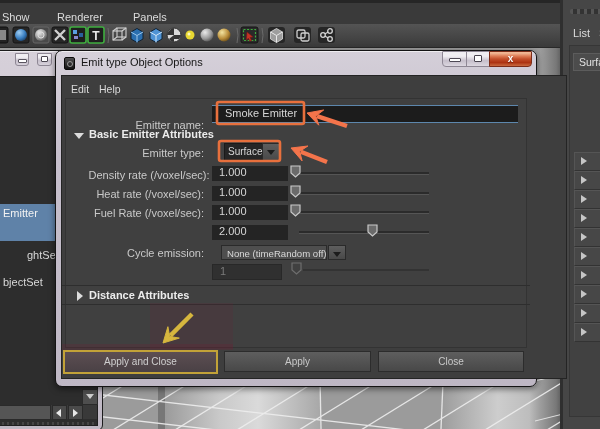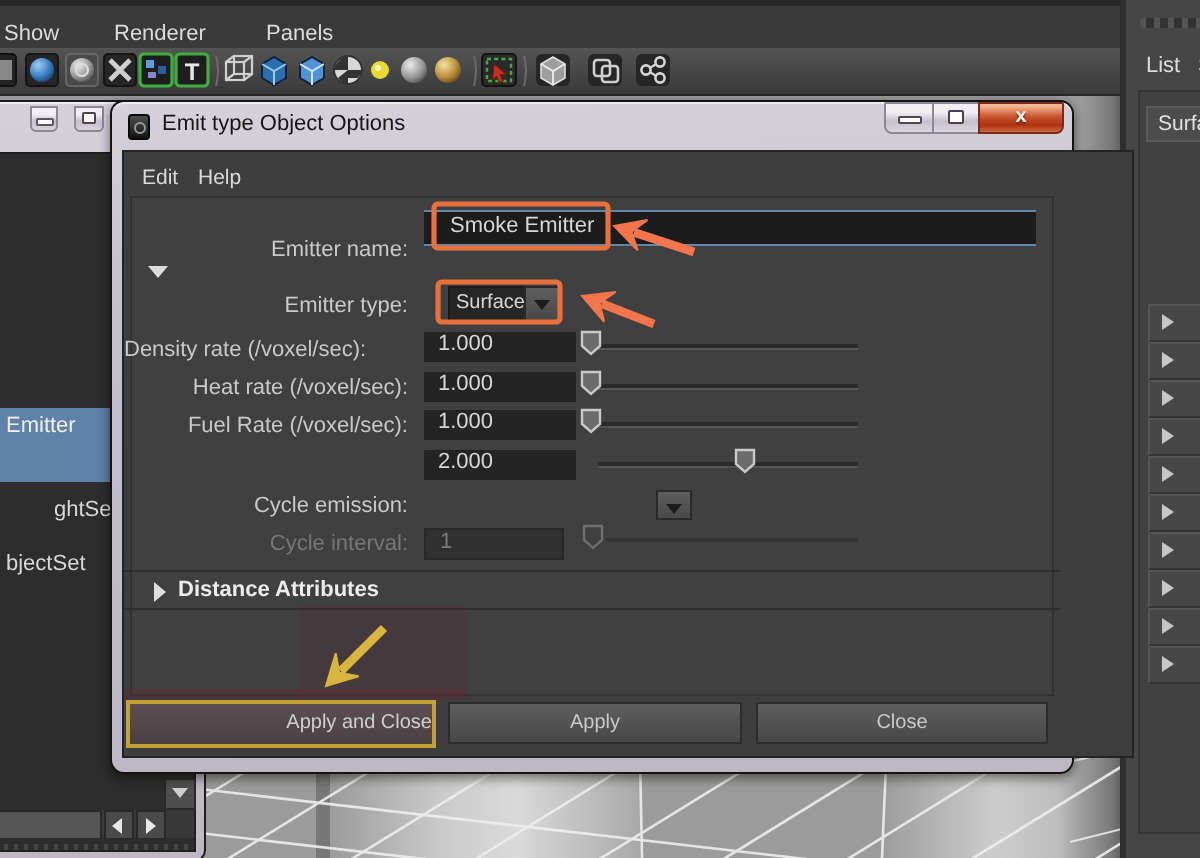--- a/index.html
+++ b/index.html
@@ -289,28 +289,29 @@
       <span class="abs" style="left:9px;top:7px;font-size:10.5px;color:#dadada;">Edit</span>
       <span class="abs" style="left:37px;top:7px;font-size:10.5px;color:#dadada;">Help</span>
 
       <div class="abs" style="left:3px;top:22px;width:460px;height:248px;border:1px solid #333333;background:#404040;"></div>
 
       <span class="abs lbl" style="left:0;top:31px;width:142px;text-align:right;margin-top:12px;">Emitter name:</span>
       <div class="abs" style="left:150px;top:29px;width:306px;height:16px;background:#1c1c1c;border-top:1px solid #5d87ad;border-bottom:1px solid #5d87ad;"></div>
       <span class="abs" style="left:163px;top:31px;font-size:11px;color:#d6d6d6;">Smoke Emitter</span>
 
       <div class="abs" style="left:12px;top:57px;width:0;height:0;border-left:5px solid transparent;border-right:5px solid transparent;border-top:6px solid #dcdcdc;"></div>
+      <span class="abs" style="left:27px;top:52px;font-size:11px;font-weight:bold;color:#ececec;">Basic Emitter Attributes</span>
 
       <span class="abs lbl" style="left:0;top:71px;width:142px;text-align:right;">Emitter type:</span>
       <div class="abs" style="left:162px;top:67px;width:35px;height:15px;background:#262626;border:1px solid #1a1a1a;color:#d6d6d6;font-size:10px;padding:2px 0 0 3px;">Surface</div>
       <div class="abs" style="left:200px;top:67px;width:16px;height:16px;background:linear-gradient(#5e5e5e,#494949);border:1px solid #2a2a2a;">
         <div style="width:0;height:0;margin:6px auto 0;border-left:4px solid transparent;border-right:4px solid transparent;border-top:5px solid #1c1c1c;"></div>
       </div>
 
-      <span class="abs lbl" style="left:0;top:93px;width:142px;text-align:left;">Density rate (/voxel/sec):</span>
+      <span class="abs lbl" style="left:16px;top:93px;width:142px;text-align:center;">Density rate (/voxel/sec):</span>
       <div class="abs" style="left:150px;top:90px;width:69px;height:15px;background:#242424;color:#d6d6d6;font-size:11px;padding-left:7px;">1.000</div>
       <span class="abs lbl" style="left:0;top:112px;width:142px;text-align:right;">Heat rate (/voxel/sec):</span>
       <div class="abs" style="left:150px;top:110px;width:69px;height:15px;background:#242424;color:#d6d6d6;font-size:11px;padding-left:7px;">1.000</div>
       <span class="abs lbl" style="left:0;top:131px;width:142px;text-align:right;">Fuel Rate (/voxel/sec):</span>
       <div class="abs" style="left:150px;top:129px;width:69px;height:15px;background:#242424;color:#d6d6d6;font-size:11px;padding-left:7px;">1.000</div>
       <div class="abs" style="left:150px;top:149px;width:69px;height:15px;background:#242424;color:#d6d6d6;font-size:11px;padding-left:7px;">2.000</div>
 
       <svg class="abs" style="left:0;top:0;" width="468" height="280">
         <g>
           <line x1="237" y1="97" x2="367" y2="97" stroke="#2b2b2b" stroke-width="2"></line>
@@ -327,34 +328,34 @@
         <g>
           <path id="th1" d="M 229 90 h 9 v 7 l -4.5 4 l -4.5 -4 z" fill="#6b6b6b" stroke="#c9c9c9" stroke-width="1.2" transform="translate(0,0)"></path>
           <use href="#th1" transform="translate(0,20)"></use>
           <use href="#th1" transform="translate(0,39)"></use>
           <use href="#th1" transform="translate(77,59)"></use>
           <path d="M 230 187 h 9 v 7 l -4.5 4 l -4.5 -4 z" fill="none" stroke="#6e6e6e" stroke-width="1.2"></path>
         </g>
       </svg>
 
       <span class="abs lbl" style="left:0;top:171px;width:142px;text-align:right;">Cycle emission:</span>
+      <div class="abs" style="left:159px;top:169px;width:99px;height:11px;background:#4e4e4e;border:1px solid #2a2a2a;color:#d8d8d8;font-size:9.6px;padding:2px 0 0 5px;white-space:nowrap;overflow:hidden;">None (timeRandom off)</div>
       <div class="abs" style="left:266px;top:169px;width:16px;height:13px;background:linear-gradient(#5e5e5e,#494949);border:1px solid #2a2a2a;">
         <div style="width:0;height:0;margin:6px auto 0;border-left:4px solid transparent;border-right:4px solid transparent;border-top:5px solid #1c1c1c;"></div>
       </div>
 
-      <span class="abs" style="left:0;top:190px;width:142px;text-align:right;font-size:11px;color:#767676;">Cycle interval:</span>
       <div class="abs" style="left:150px;top:188px;width:61px;height:14px;background:#303030;border:1px solid #282828;color:#7a7a7a;font-size:11px;padding-left:7px;">1</div>
 
       <div class="abs" style="left:0;top:209px;width:468px;height:1px;background:#2e2e2e;"></div>
       <div class="abs" style="left:15px;top:215px;width:0;height:0;border-top:5px solid transparent;border-bottom:5px solid transparent;border-left:6px solid #dcdcdc;"></div>
       <span class="abs" style="left:27px;top:213px;font-size:11px;font-weight:bold;color:#ececec;">Distance Attributes</span>
       <div class="abs" style="left:0;top:228px;width:468px;height:1px;background:#2e2e2e;"></div>
 
       <div class="abs" style="left:1px;top:274px;width:151px;height:20px;background:linear-gradient(#5c4e52,#4a4145);border:2px solid #c2a238;
-           color:#cfcfcf;font-size:10px;text-align:right;line-height:20px;">Apply and Close</div>
+           color:#cfcfcf;font-size:10px;text-align:center;line-height:20px;">Apply and Close</div>
       <div class="abs" style="left:162px;top:275px;width:145px;height:19px;background:linear-gradient(#5e5e5e,#484848);border:1px solid #2c2c2c;
            color:#c9c9c9;font-size:10px;text-align:center;line-height:19px;">Apply</div>
       <div class="abs" style="left:316px;top:275px;width:144px;height:19px;background:linear-gradient(#5e5e5e,#484848);border:1px solid #2c2c2c;
            color:#c9c9c9;font-size:10px;text-align:center;line-height:19px;">Close</div>
     </div>
   </div>
 
   <svg class="abs" id="anno" width="600" height="429" style="left:0;top:0;pointer-events:none;">
 
     <rect x="150" y="303" width="83" height="46" fill="#6b2035" opacity="0.17"></rect>

